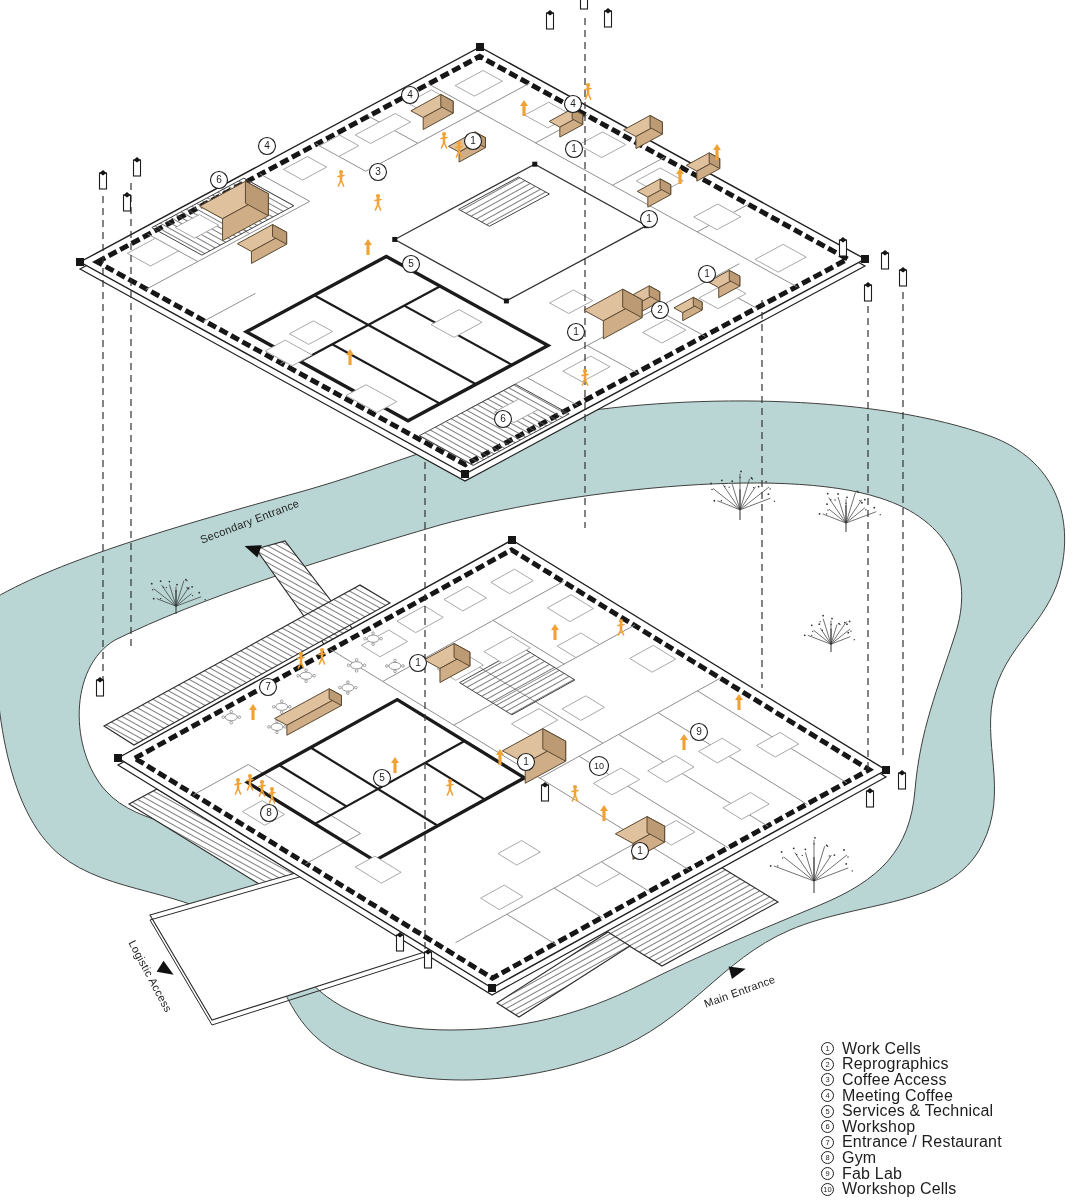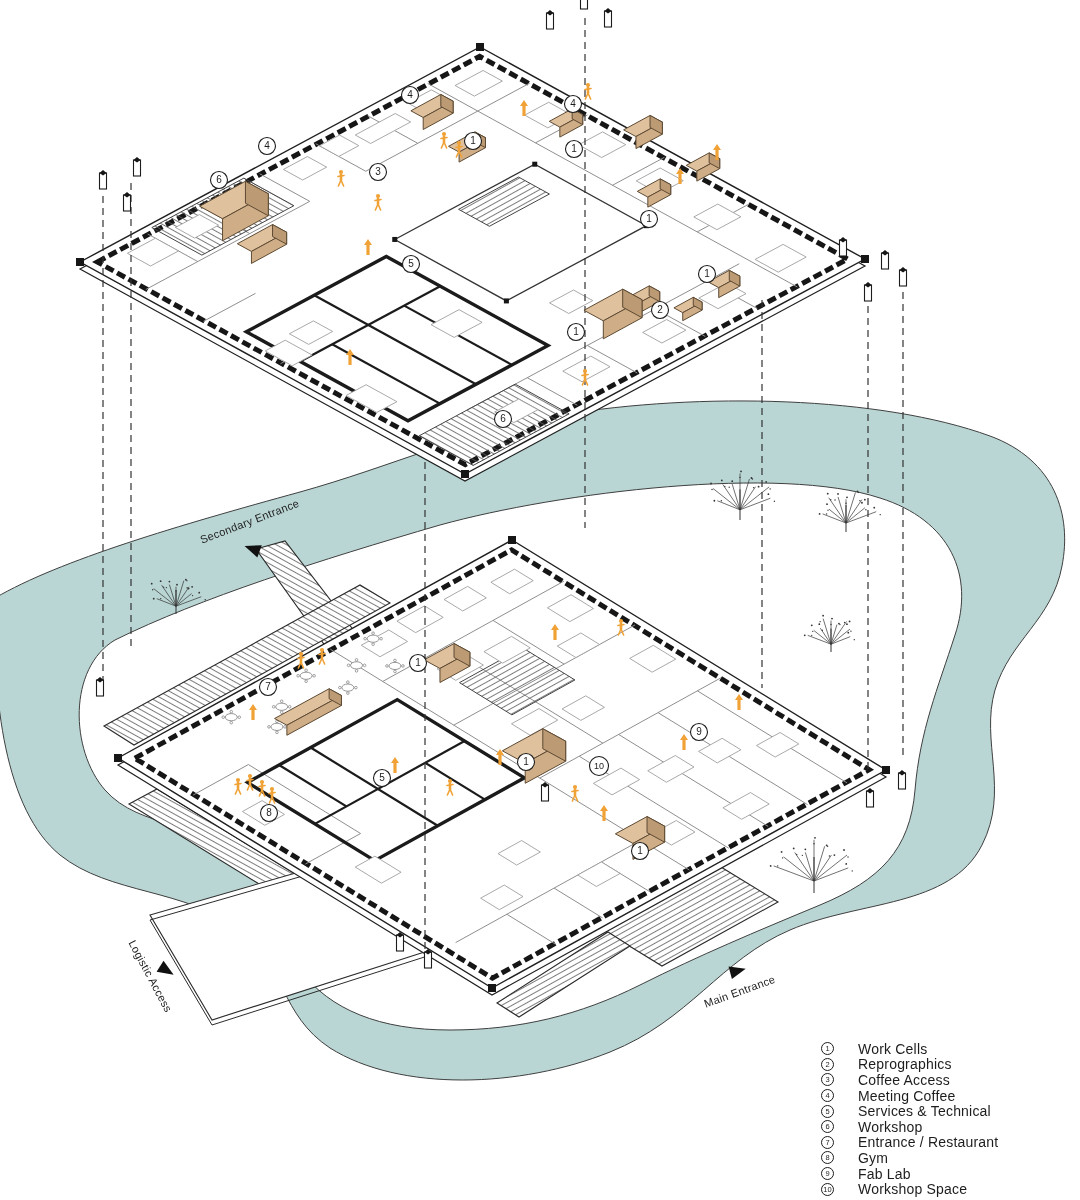--- a/index.html
+++ b/index.html
@@ -2,21 +2,21 @@
 <html><head>
 <meta charset="utf-8">
 <style>
   html,body{margin:0;padding:0;background:#fff;}
   body{width:1080px;height:1200px;position:relative;font-family:"Liberation Sans",sans-serif;overflow:hidden;}
   #scene{position:absolute;left:0;top:0;}
   .legend{position:absolute;left:821px;top:1041px;color:#1d1d1d;}
   .legend-row{display:flex;align-items:center;height:15.6px;}
   .legend-num{flex:0 0 auto;width:11px;height:11px;border:1px solid #1d1d1d;border-radius:50%;
     font-size:7.5px;line-height:11px;text-align:center;font-weight:400;}
-  .legend-label{margin-left:24px;font-size:14px;letter-spacing:.2px;white-space:nowrap;}
+  .legend-label{margin-left:8px;font-size:16px;letter-spacing:.2px;white-space:nowrap;}
   svg text{font-family:"Liberation Sans",sans-serif;}
 </style>
 </head>
 <body>
 
 <svg id="scene" width="1080" height="1200" viewBox="0 0 1080 1200">
   <defs>
     <pattern id="hatchA" width="5" height="5" patternUnits="userSpaceOnUse" patternTransform="rotate(-29)">
       <path d="M0,2.5 H5" stroke="#5a5a5a" stroke-width="0.8"></path>
     </pattern>
@@ -826,15 +826,15 @@
     <div class="legend-row">
       <span class="legend-num">8</span>
       <span class="legend-label">Gym</span>
     </div>
     <div class="legend-row">
       <span class="legend-num">9</span>
       <span class="legend-label">Fab Lab</span>
     </div>
     <div class="legend-row">
       <span class="legend-num">10</span>
-      <span class="legend-label">Workshop Space</span>
+      <span class="legend-label">Workshop Cells</span>
     </div>
   </div>
 
 </body></html>

